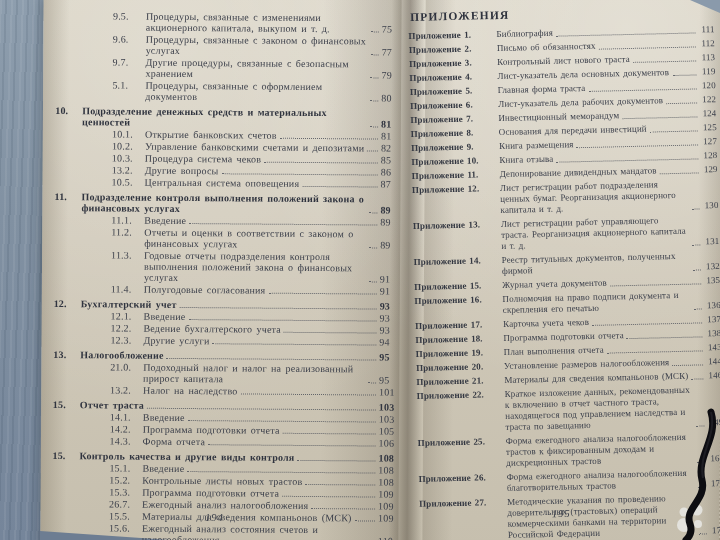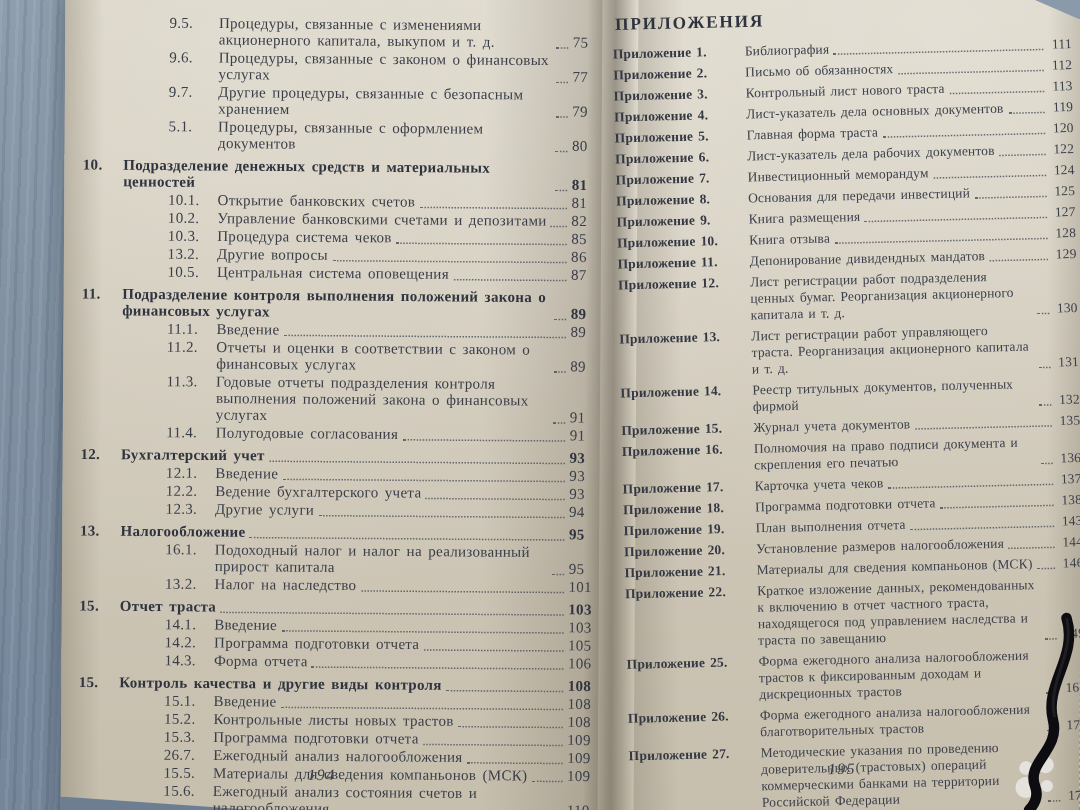--- a/index.html
+++ b/index.html
@@ -233,21 +233,21 @@
       <span class="leader"></span>
       <span class="toc-page">94</span>
     </div>
     <div class="toc-row lvl1">
       <span class="toc-num">13.</span>
       <span class="toc-text">Налогообложение</span>
       <span class="leader"></span>
       <span class="toc-page">95</span>
     </div>
     <div class="toc-row lvl2">
-      <span class="toc-num">16.1.</span>
+      <span class="toc-num">21.0.</span>
       <span class="toc-text">Подоходный налог и налог на реализованный прирост капитала</span>
       <span class="leader"></span>
       <span class="toc-page">95</span>
     </div>
     <div class="toc-row lvl2">
       <span class="toc-num">13.2.</span>
       <span class="toc-text">Налог на наследство</span>
       <span class="leader"></span>
       <span class="toc-page">101</span>
     </div>

